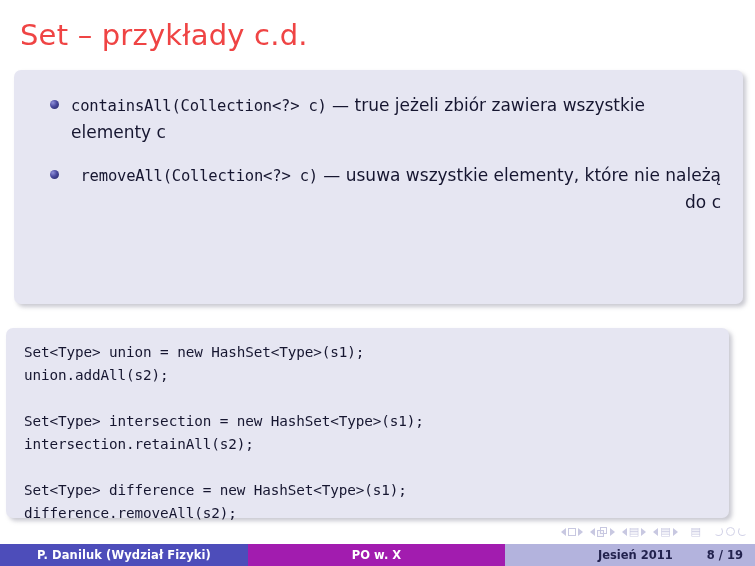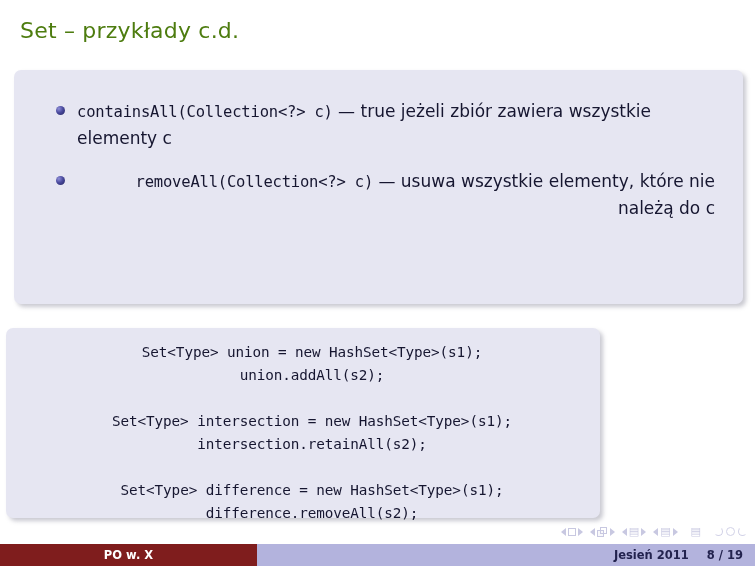--- a/index.html
+++ b/index.html
@@ -14,23 +14,23 @@
     overflow: hidden;
     position: relative;
   }
 
   
   .slide-title {
     position: absolute;
     left: 20px;
     top: 18px;
     font-family: "DejaVu Sans", sans-serif;
-    font-size: 22px;
+    font-size: 29px;
     font-weight: 400;
-    color: #4d7c0f;
+    color: #ef4444;
     letter-spacing: 0.2px;
     white-space: nowrap;
   }
 
   
   .block {
     position: absolute;
     background: #e6e6f2;
     border-radius: 7px;
     box-shadow: 3px 3px 4px rgba(120,120,140,0.40);
@@ -41,30 +41,29 @@
     left: 14px;
     top: 70px;
     width: 729px;
     min-height: 234px;
     padding: 14px 14px 14px 18px;
   }
 
   .code-block {
     left: 6px;
     top: 328px;
-    width: 594px;
+    width: 723px;
     height: 190px;
     padding: 13px 0 0 18px;
-    text-align: center;
   }
 
   
   ul.bullets {
     list-style: none;
-    margin: 14px;
+    margin: 8px;
     padding: 0;
   }
   ul.bullets > li {
     position: relative;
     padding-left: 31px;
     margin: 0 0 17px 0;
     font-size: 17px;
     line-height: 26px;
     color: #1c1c38;
   }
@@ -185,31 +184,31 @@
   }
   .foot-author {
     width: 248px;
     background: #4d4dba;
     color: #ffffff;
     justify-content: center;
     letter-spacing: 0.1px;
   }
   .foot-course {
     width: 257px;
-    background: #7f1d1d;
+    background: #a21caf;
     color: #ffffff;
     justify-content: center;
   }
   .foot-right {
     flex: 1;
     background: #b3b3dd;
     color: #22224e;
     justify-content: flex-end;
     padding-right: 12px;
-    gap: 18px;
+    gap: 34px;
   }
 </style>
 </head>
 <body>
 
 <div class="slide-title">Set – przykłady c.d.</div>
 
 <div class="block bullet-block">
   <ul class="bullets">
 
@@ -269,18 +268,19 @@
 
   <div class="circ-group">
     <span class="circ open-l"></span>
     <span class="circ"></span>
     <span class="circ open-r"></span>
   </div>
 
 </div>
 
 <div class="footer">
+  <div class="foot-seg foot-author">P. Daniluk  (Wydział Fizyki)</div>
   <div class="foot-seg foot-course">PO w. X</div>
   <div class="foot-seg foot-right">
     <span>Jesień 2011</span>
     <span>8 / 19</span>
   </div>
 </div>
 
 </body></html>

